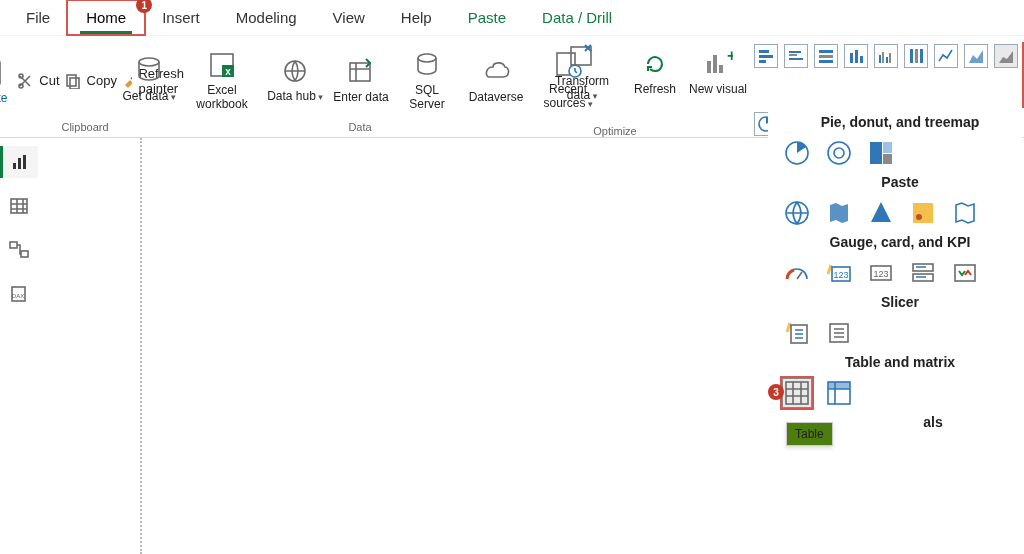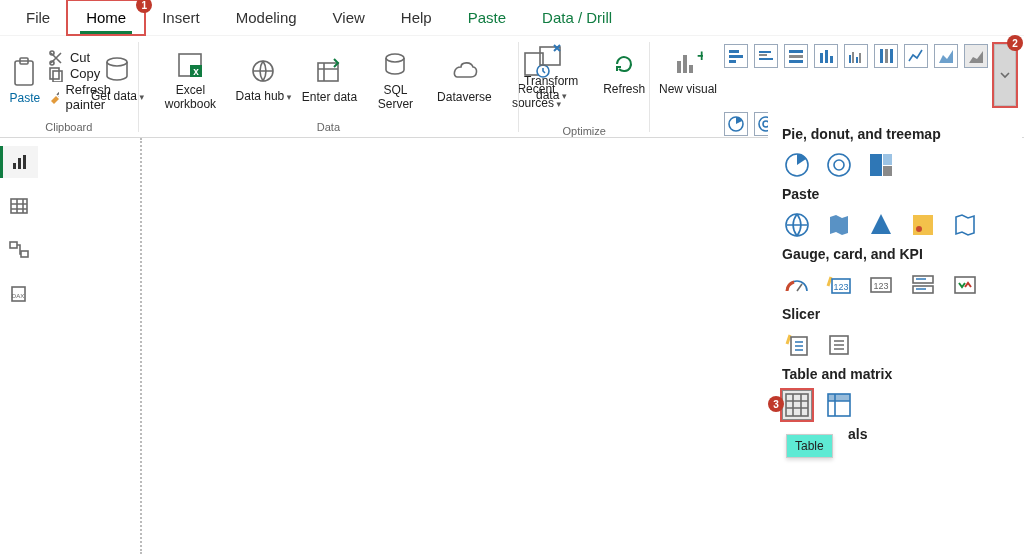--- a/index.html
+++ b/index.html
@@ -17,21 +17,21 @@
 .group { display:flex; flex-direction:column; align-items:center; height:100%; padding:0 8px; }
 .group-body { display:flex; align-items:center; gap:6px; flex:1; }
 .group-label { font-size:11px; color:#666; padding:2px 0 4px; }
 .vsep { width:1px; height:90px; background:#e5e5e5; align-self:flex-start; margin-top:6px; }
 
 
 .paste-col { display:flex; flex-direction:column; align-items:center; justify-content:flex-start; padding-top:6px; width:46px; }
 .paste-col .lbl { font-size:12px; color:#0369a1; margin-top:2px; }
 
 
-.clip-list { display:flex; flex-direction:column; padding-top:6px; }
+.clip-list { display:flex; flex-direction:row; gap:5px; padding-top:6px; }
 .clip-list .row { display:flex; align-items:center; gap:6px; font-size:13px; }
 
 
 .bigbtn { display:flex; flex-direction:column; align-items:center; justify-content:flex-start; width:60px; padding-top:4px; cursor:pointer; }
 .bigbtn.w70 { width:66px; }
 .bigbtn.w80 { width:74px; }
 .bigbtn .ic { width:32px; height:32px; display:flex; align-items:center; justify-content:center; }
 .bigbtn .ln1 { font-size:12px; margin-top:2px; text-align:center; line-height:14px; }
 .dd::after { content:" \25BE"; font-size:9px; color:#555; }
 
@@ -50,28 +50,28 @@
 
 
 .leftstrip { position:absolute; left:0; top:138px; width:38px; display:flex; flex-direction:column; align-items:center; gap:12px; padding-top:8px; }
 .leftstrip .itm { width:38px; height:32px; display:flex; align-items:center; justify-content:center; cursor:pointer; }
 .leftstrip .itm.active { border-left:3px solid #107c41; background:#f4f4f4; }
 
 
 .canvas-edge { position:absolute; left:140px; top:138px; bottom:0; width:0; border-left:2px dotted #bbb; }
 
 
-.flyout { position:absolute; right:2px; top:112px; width:254px; background:#fff; padding:8px 4px 12px 14px; }
+.flyout { position:absolute; right:2px; top:100px; width:254px; background:#fff; padding:8px 4px 12px 14px;text-align:center; }
 .flyout h4 { font-size:14px; font-weight:600; margin:6px 0 8px; color:#222; }
 .flyout .iconrow { display:flex; gap:12px; margin-bottom:6px; }
 .flyout .iconrow .ficon { width:30px; height:30px; display:flex; align-items:center; justify-content:center; cursor:pointer; }
 .flyout .iconrow .ficon.table-sel { border:1px solid #888; background:#e9e9e9; }
 
 
-.tooltip { position:absolute; background:#5eead4; border:1px solid #ccc; padding:4px 8px; font-size:12px; box-shadow:0 2px 4px rgba(0,0,0,.15); }
+.tooltip { position:absolute; background:#4d7c0f; border:1px solid #ccc; padding:4px 8px; font-size:12px; box-shadow:0 2px 4px rgba(0,0,0,.15); }
 
 
 .st-gray { stroke:#6b6b6b; fill:none; stroke-width:1.6; }
 .st-blue { stroke:#2f77b6; fill:none; stroke-width:1.6; }
 .fl-blue { fill:#2f77b6; }
 .fl-gray { fill:#8a8a8a; }
 </style>
 </head>
 <body>
 

